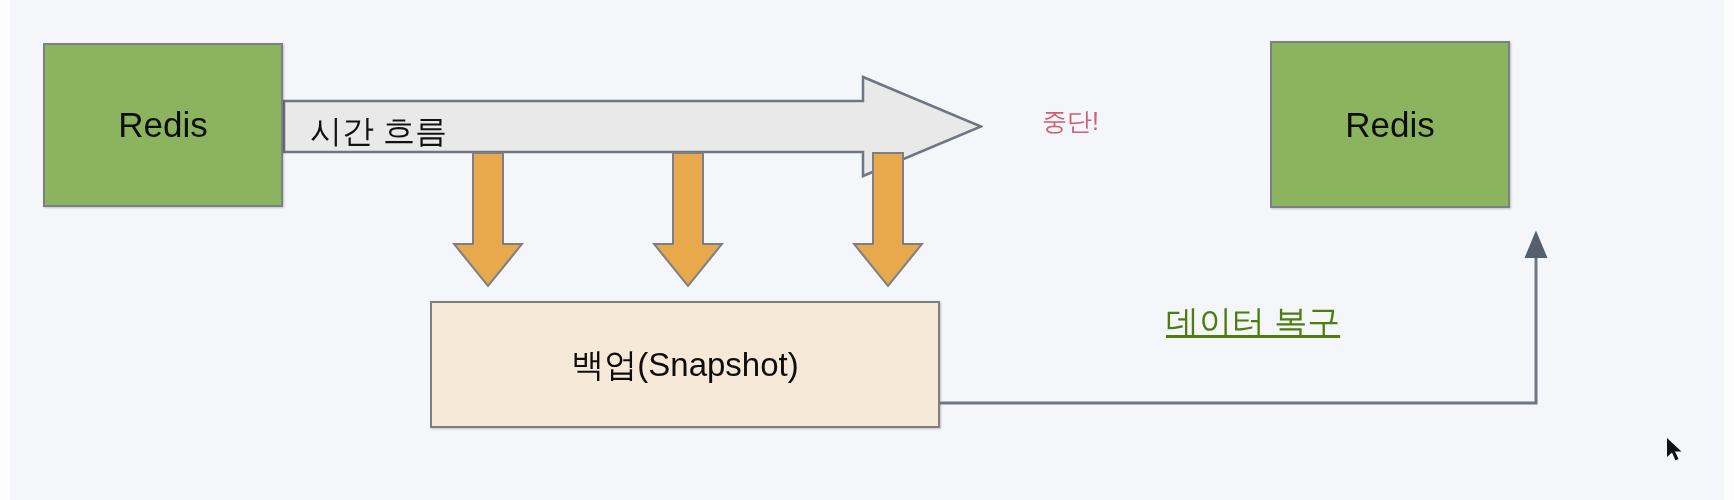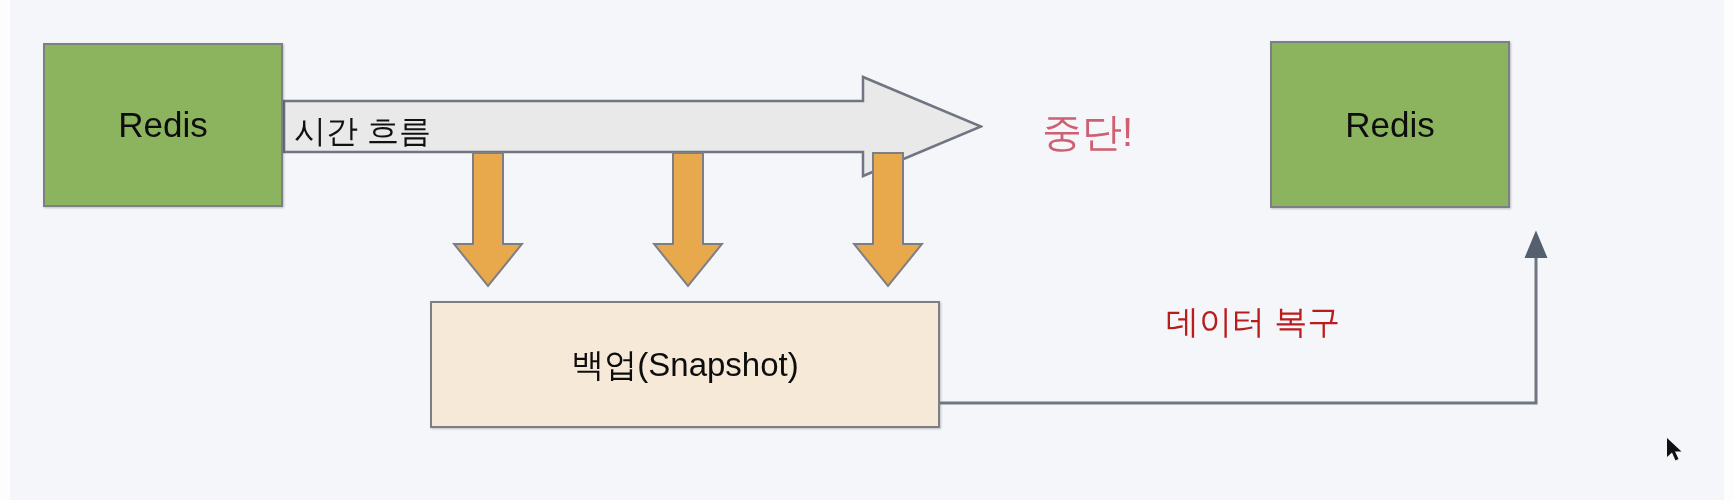--- a/index.html
+++ b/index.html
@@ -68,31 +68,31 @@
   }
 
   
   #time-arrow {
     position: absolute;
     left: 283px; top: 75px; width: 700px; height: 103px;
   }
   #time-arrow svg { display: block; width: 100%; height: 100%; }
   #time-flow-label {
     position: absolute;
-    left: 294px; top: 110px;
+    left: 310px; top: 110px;
     font-size: 32px;
     color: #111111;
     white-space: nowrap;
   }
 
   
   #halt-label {
     position: absolute;
     left: 1042px; top: 105px;
-    font-size: 40px;
+    font-size: 25px;
     color: #cf5f72;
     white-space: nowrap;
   }
 
   
   .orange-arrow {
     position: absolute;
     top: 152px;
     width: 72px;
     height: 136px;
@@ -106,22 +106,23 @@
   #recovery-connector {
     position: absolute;
     left: 930px; top: 200px; width: 630px; height: 215px;
   }
   #recovery-connector svg { display: block; width: 100%; height: 100%; }
 
   #recovery-label {
     position: absolute;
     left: 1166px; top: 300px;
     font-size: 33px;
-    color: #b91c1c;
+    color: #4d7c0f;
     white-space: nowrap;
+    text-decoration: underline;
   }
 
   
   #mouse-cursor {
     position: absolute;
     left: 1666px; top: 437px;
     width: 18px; height: 26px;
   }
   #mouse-cursor svg { display: block; width: 100%; height: 100%; }
 </style>

